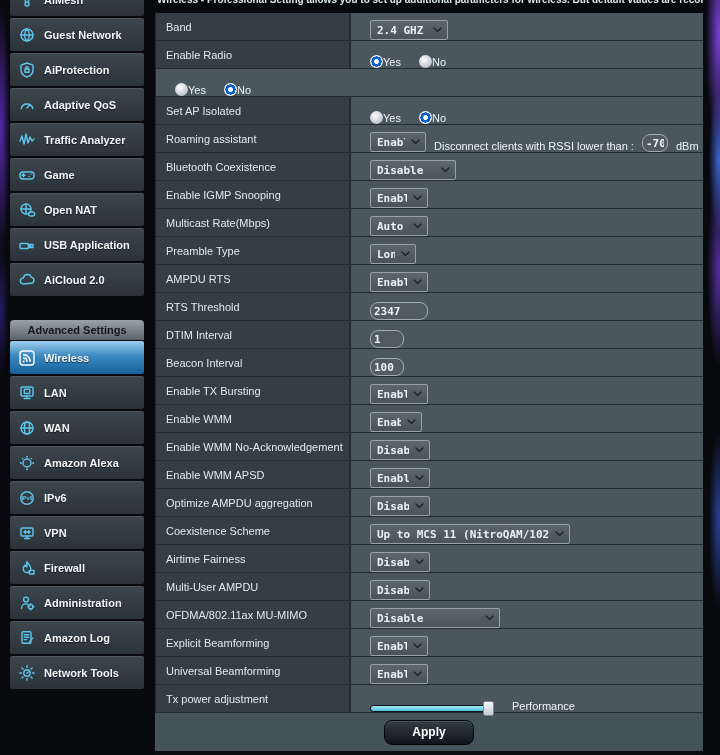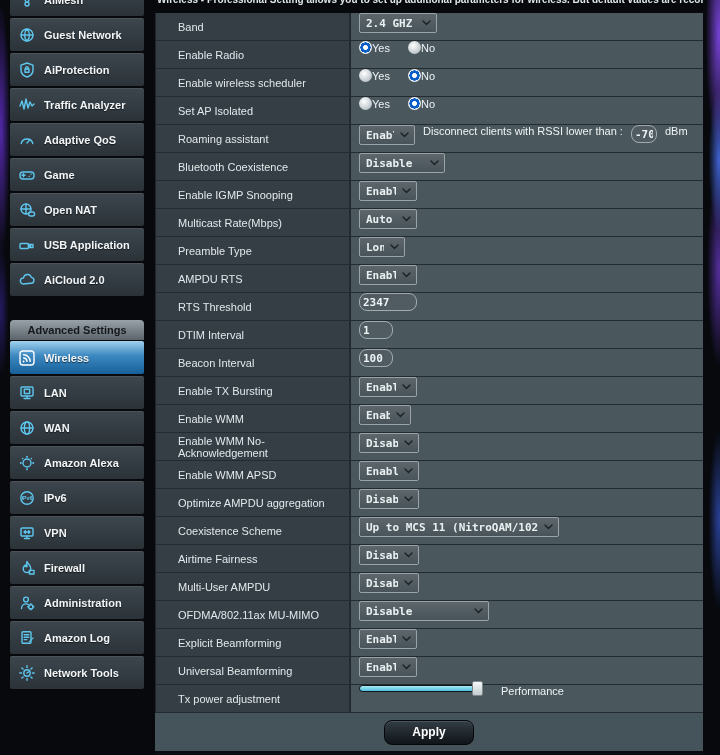--- a/index.html
+++ b/index.html
@@ -39,26 +39,26 @@
   .main { position:absolute; left:155px; top:0; width:548px; height:755px; z-index:2; }
   .desc { position:relative; height:13px; overflow:hidden; }
   .desc span {
     position:absolute; top:-6px; left:2px; white-space:nowrap;
     font-size:10px; font-weight:bold; color:#dfe7ea;
   }
   .settings-table { border-left:1px solid #20272c; }
   .row { display:flex; height:28px; border-bottom:1px solid #232b30; }
   .cell-label {
     width:195px; background:#353e44; border-right:2px solid #232b30;
-    display:flex; align-items:center; padding-left:22px;
+    display:flex; align-items:center; padding-left:10px;
     color:#e2e9ec; font-size:11px;
   }
   .cell-value {
     flex:1; background:#4a585e;
-    display:flex; align-items:flex-start; padding-left:8px; gap:8px;
+    display:flex; align-items:flex-end; padding-left:19px; gap:8px;
     color:#eef3f5; font-size:11px;
   }
   .dropdown {
     display:inline-flex; align-items:center; justify-content:space-between;
     height:20px; padding:0 5px 0 6px; cursor:pointer;
     background:linear-gradient(#5c666b, #49545a);
     border:1px solid #99a3a8; border-radius:2px;
     font-family:"DejaVu Sans Mono", monospace; font-weight:bold;
     font-size:11px; color:#e9f0f2;
   }
@@ -131,33 +131,33 @@
               <path d="M9 2 L15 4.2 V9 c0 4-3 6-6 7 c-3-1-6-3-6-7 V4.2 Z"></path>
               <rect x="7" y="8" width="4" height="3.2"></rect>
               <path d="M7.8 8 v-1.2 a1.2 1.2 0 0 1 2.4 0 V8"></path>
             </svg>
           </span>
           <span class="side-label">AiProtection</span>
         </div>
         <div class="side-item">
           <span class="icon">
             <svg width="18" height="18" viewBox="0 0 18 18" fill="none" stroke="currentColor" stroke-width="1.4" stroke-linecap="round" stroke-linejoin="round">
-              <path d="M2 10 l2-5 2 8 2-10 2 9 2-6 2 4 2-2"></path>
-            </svg>
-          </span>
-          <span class="side-label">Traffic Analyzer</span>
-        </div>
-        <div class="side-item">
-          <span class="icon">
-            <svg width="18" height="18" viewBox="0 0 18 18" fill="none" stroke="currentColor" stroke-width="1.4" stroke-linecap="round" stroke-linejoin="round">
               <path d="M3.2 12.5 a6 6 0 0 1 11.6 0"></path>
               <path d="M9 12 L12.2 8.4"></path>
             </svg>
           </span>
           <span class="side-label">Adaptive QoS</span>
+        </div>
+        <div class="side-item">
+          <span class="icon">
+            <svg width="18" height="18" viewBox="0 0 18 18" fill="none" stroke="currentColor" stroke-width="1.4" stroke-linecap="round" stroke-linejoin="round">
+              <path d="M2 10 l2-5 2 8 2-10 2 9 2-6 2 4 2-2"></path>
+            </svg>
+          </span>
+          <span class="side-label">Traffic Analyzer</span>
         </div>
         <div class="side-item">
           <span class="icon">
             <svg width="18" height="18" viewBox="0 0 18 18" fill="none" stroke="currentColor" stroke-width="1.4" stroke-linecap="round" stroke-linejoin="round">
               <rect x="2" y="6" width="14" height="7" rx="3"></rect>
               <path d="M5.5 7.8 v3 M4 9.3 h3"></path>
               <circle cx="13" cy="8.3" r="0.7" fill="currentColor" stroke="none"></circle>
               <circle cx="11.2" cy="10.4" r="0.7" fill="currentColor" stroke="none"></circle>
             </svg>
           </span>
@@ -323,21 +323,20 @@
               <span class="radio-circle on"></span>
               <span>Yes</span>
             </span>
             <span class="radio-opt">
               <span class="radio-circle off"></span>
               <span>No</span>
             </span>
           </div>
         </div>
         <div class="row">
-          <div class="cell-label">Enable wireless scheduler</div>
           <div class="cell-value">
             <span class="radio-opt">
               <span class="radio-circle off"></span>
               <span>Yes</span>
             </span>
             <span class="radio-opt">
               <span class="radio-circle on"></span>
               <span>No</span>
             </span>
           </div>

